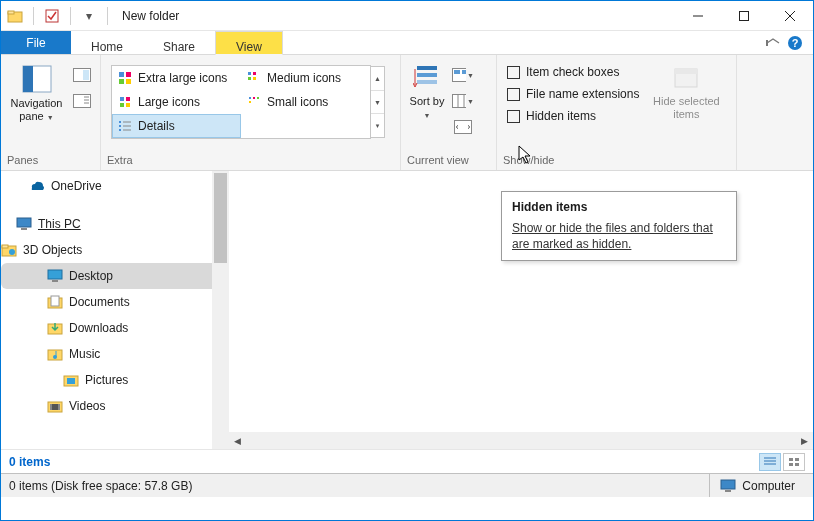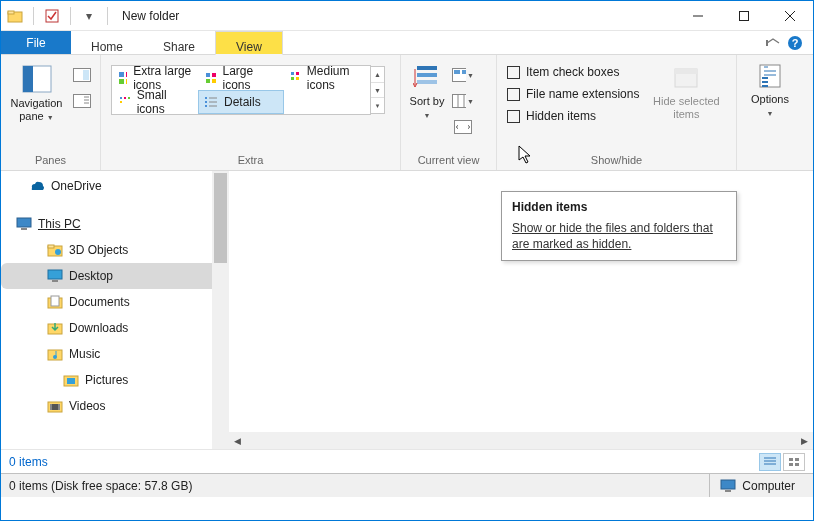--- a/index.html
+++ b/index.html
@@ -18,26 +18,26 @@
   .tabsrow { height: 24px; background: #fff; display: flex; align-items: stretch; border-bottom: 1px solid #dadada; position: relative; }
   .filetab { width: 70px; background: #1979ca; color: #fff; display: flex; align-items: center; justify-content: center; font-size: 12px; }
   .tab { padding: 0 20px; display: flex; align-items: flex-end; font-size: 12px; color: #333; }
   .tab.active { background: #fde047; border: 1px solid #dadada; border-bottom: 1px solid #f5f5f5; margin-bottom: -1px; }
   .tabright { margin-left: auto; display: flex; align-items: center; gap: 6px; padding-right: 10px; }
 
   
   .ribbon { height: 116px; background: #f5f5f5; border-bottom: 1px solid #dadada; display: flex; align-items: stretch; }
   .group { display: flex; flex-direction: column; border-right: 1px solid #e1e1e1; padding: 4px 6px 2px 6px; }
   .group-body { flex: 1 1 auto; display: flex; align-items: flex-start; gap: 4px; }
-  .group-label { text-align: center; font-size: 11px; color: #666; padding: 2px 0 2px 0; }
+  .group-label { font-size: 11px; color: #666; padding: 2px 0 2px 0; }
   .bigbtn { width: 60px; display: flex; flex-direction: column; align-items: center; gap: 2px; padding: 4px 2px; }
   .bigbtn .lbl { font-size: 11px; color: #222; text-align: center; line-height: 13px; }
   .drop-tri { font-size: 7px; color: #555; }
 
-  .layout-grid { width: 260px; border: 1px solid #c6c6c6; background: #fff; display: grid; grid-template-columns: 1fr 1fr 1fr; grid-auto-rows: 24px; position: relative; }
+  .layout-grid { width: 260px; border: 1px solid #c6c6c6; background: #fff; display: grid; grid-template-columns: 1fr 1fr; grid-auto-rows: 24px; position: relative; }
   .layout-item { display: flex; align-items: center; gap: 6px; padding: 0 6px; font-size: 12px; color: #222; }
   .layout-item.sel { background: #cde6f7; outline: 1px solid #98c7e8; outline-offset: -1px; }
   .layout-arrows { position: absolute; right: -15px; top: 0; width: 14px; height: 100%; border: 1px solid #c6c6c6; border-left: none; background: #fff; display: flex; flex-direction: column; }
   .layout-arrows div { flex: 1; display:flex; align-items:center; justify-content:center; font-size:7px; color:#555; border-bottom:1px solid #e0e0e0;}
   .layout-arrows div:last-child { border-bottom:none; }
 
   .smallbtn { width: 24px; height: 24px; border: 1px solid transparent; display:flex; align-items:center; justify-content:center; }
   .smallstack { display:flex; flex-direction:column; gap:2px; }
 
   .chkrow { display:flex; align-items:center; gap:6px; font-size:12px; color:#222; height:22px; padding:0 4px;}
@@ -58,21 +58,21 @@
 
   
   .tooltip { position:absolute; left:500px; top:190px; width:236px; background:#fff; border:1px solid #9b9b9b; box-shadow: 2px 2px 4px rgba(0,0,0,0.15); padding:8px 10px; z-index: 50; }
   .tooltip-title { font-weight:600; font-size:12px; color:#1a1a1a; margin-bottom:6px; }
   .tooltip-text { font-size:12px; color:#333; line-height:1.35;text-decoration:underline; }
 
   
   .cursor { position:absolute; left:517px; top:144px; z-index:60; font-size:16px; pointer-events:none; }
 
   
-  .status1 { height:24px; border-top:1px solid #e6e6e6; display:flex; align-items:center; padding:0 8px; font-size:12px; color:#0066cc; }
+  .status1 { height:24px; border-top:1px solid #e6e6e6; display:flex; align-items:center; padding:0 8px; font-size:12px; color:#0066cc;font-weight:bold; }
   .status1 .right { margin-left:auto; display:flex; gap:2px; }
   .viewtoggle { width:22px; height:18px; border:1px solid #c6c6c6; display:flex; align-items:center; justify-content:center; }
   .viewtoggle.active { background:#cde6f7; border-color:#98c7e8; }
 
   
   .status2 { height:24px; border-top:1px solid #c0c0c0; display:flex; align-items:center; padding:0 8px; font-size:12px; color:#222; background:#f0f0f0; }
   .status2 .comp { margin-left:auto; display:flex; align-items:center; gap:6px; padding:0 10px; border-left:1px solid #c0c0c0; height:100%;}
 
   svg { display:block; }
 </style>
@@ -186,35 +186,35 @@
             <svg width="14" height="14">
               <rect x="1" y="1" width="5" height="5" fill="#4a90d9"></rect>
               <rect x="8" y="1" width="5" height="5" fill="#e06"></rect>
               <rect x="1" y="8" width="5" height="5" fill="#6c3"></rect>
               <rect x="8" y="8" width="5" height="5" fill="#fc0"></rect>
             </svg>
             <span>Extra large icons</span>
           </div>
         <div class="layout-item">
             <svg width="14" height="14">
+              <rect x="1" y="1" width="3" height="3" fill="#4a90d9"></rect>
+              <rect x="6" y="1" width="3" height="3" fill="#e06"></rect>
+              <rect x="1" y="6" width="3" height="3" fill="#6c3"></rect>
+              <rect x="6" y="6" width="3" height="3" fill="#fc0"></rect>
+            </svg>
+            <span>Medium icons</span>
+          </div>
+        <div class="layout-item">
+            <svg width="14" height="14">
               <rect x="2" y="2" width="4" height="4" fill="#4a90d9"></rect>
               <rect x="8" y="2" width="4" height="4" fill="#e06"></rect>
               <rect x="2" y="8" width="4" height="4" fill="#6c3"></rect>
               <rect x="8" y="8" width="4" height="4" fill="#fc0"></rect>
             </svg>
             <span>Large icons</span>
-          </div>
-        <div class="layout-item">
-            <svg width="14" height="14">
-              <rect x="1" y="1" width="3" height="3" fill="#4a90d9"></rect>
-              <rect x="6" y="1" width="3" height="3" fill="#e06"></rect>
-              <rect x="1" y="6" width="3" height="3" fill="#6c3"></rect>
-              <rect x="6" y="6" width="3" height="3" fill="#fc0"></rect>
-            </svg>
-            <span>Medium icons</span>
           </div>
         <div class="layout-item">
             <svg width="14" height="14">
               <rect x="2" y="2" width="2" height="2" fill="#4a90d9"></rect>
               <rect x="6" y="2" width="2" height="2" fill="#e06"></rect>
               <rect x="10" y="2" width="2" height="2" fill="#6c3"></rect>
               <rect x="2" y="6" width="2" height="2" fill="#fc0"></rect>
             </svg>
             <span>Small icons</span>
           </div>
@@ -299,32 +299,20 @@
             <rect x="4" y="6" width="22" height="18" fill="#eee" stroke="#bbb"></rect>
             <rect x="4" y="6" width="22" height="5" fill="#ddd"></rect>
           </svg>
         <span class="lbl">Hide selected items</span>
       </div>
     </div>
     <div class="group-label">Show/hide</div>
   </div>
 
   <div class="group" style="width:66px; border-right:none;">
-    <div class="group-body">
-      <div class="bigbtn" style="width:56px;">
-        <svg width="28" height="28">
-            <rect x="4" y="2" width="20" height="22" fill="#fff" stroke="#888"></rect>
-            <path d="M8 4 L12 4 M8 8 L20 8 M8 12 L20 12" stroke="#2e75b6"></path>
-            <rect x="6" y="14" width="6" height="2" fill="#2e75b6"></rect>
-            <rect x="6" y="18" width="6" height="2" fill="#2e75b6"></rect>
-            <rect x="6" y="22" width="6" height="2" fill="#2e75b6"></rect>
-          </svg>
-        <span class="lbl"><span>Options</span><br><span class="drop-tri">▼</span></span>
-      </div>
-    </div>
     <div class="group-label">&nbsp;</div>
   </div>
 </div>
 
 <div class="body">
   <div class="nav">
     <div class="nav-inner">
       <div class="nav-item" style="padding-left:28px;">
         <svg width="16" height="16">
             <path d="M3 10 Q2 6 6 6 Q7 3 10 4 Q14 4 14 8 Q16 9 14 12 L4 12 Q2 12 3 10 Z" fill="#0a64a0"></path>
@@ -332,21 +320,21 @@
         <span>OneDrive</span>
       </div>
       <div style="height:12px;"></div>
       <div class="nav-item" style="padding-left:15px;text-decoration:underline;">
         <svg width="16" height="16">
             <rect x="1" y="2" width="14" height="9" fill="#3d88c7" stroke="#2b5f8e"></rect>
             <rect x="5" y="12" width="6" height="2" fill="#888"></rect>
           </svg>
         <span>This PC</span>
       </div>
-      <div class="nav-item" style="padding-left:46px;">
+      <div class="nav-item" style="">
           <svg width="16" height="16">
             <rect x="1" y="4" width="14" height="10" fill="#ffd768" stroke="#caa43c"></rect>
             <rect x="1" y="3" width="6" height="3" fill="#ffe39a" stroke="#caa43c"></rect>
             <circle cx="11" cy="10" r="3" fill="#35a0d8"></circle>
           </svg>
           <span>3D Objects</span>
         </div>
       <div class="nav-item sel" style="padding-left:46px;border-radius:6px;">
           <svg width="16" height="16">
             <rect x="1" y="2" width="14" height="9" fill="#35a0d8" stroke="#1f6fa0"></rect>

